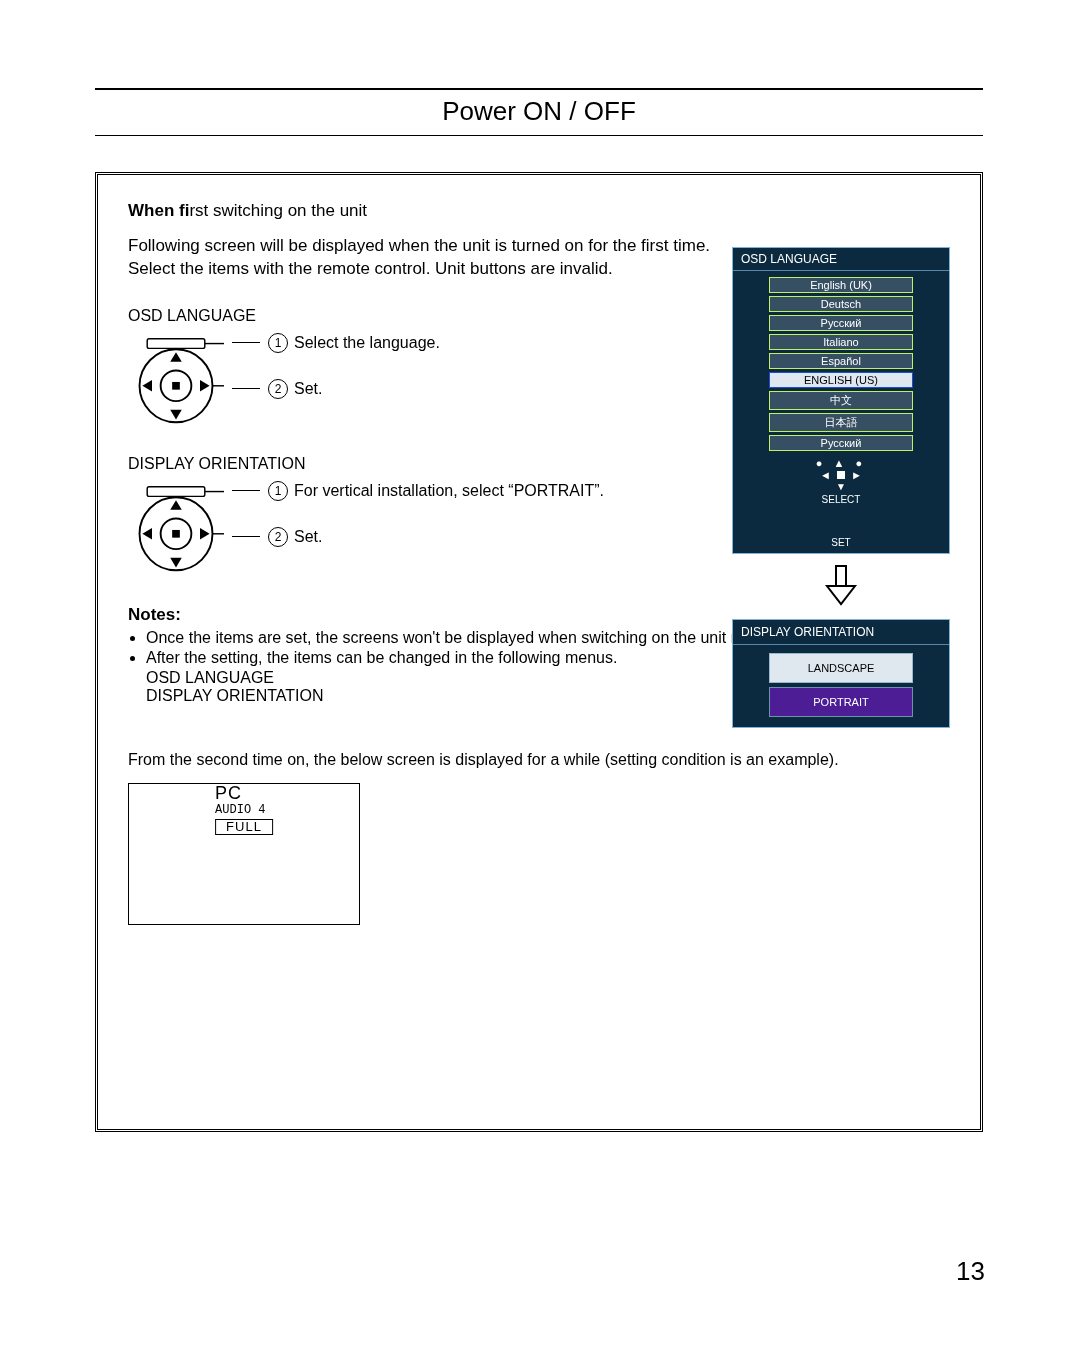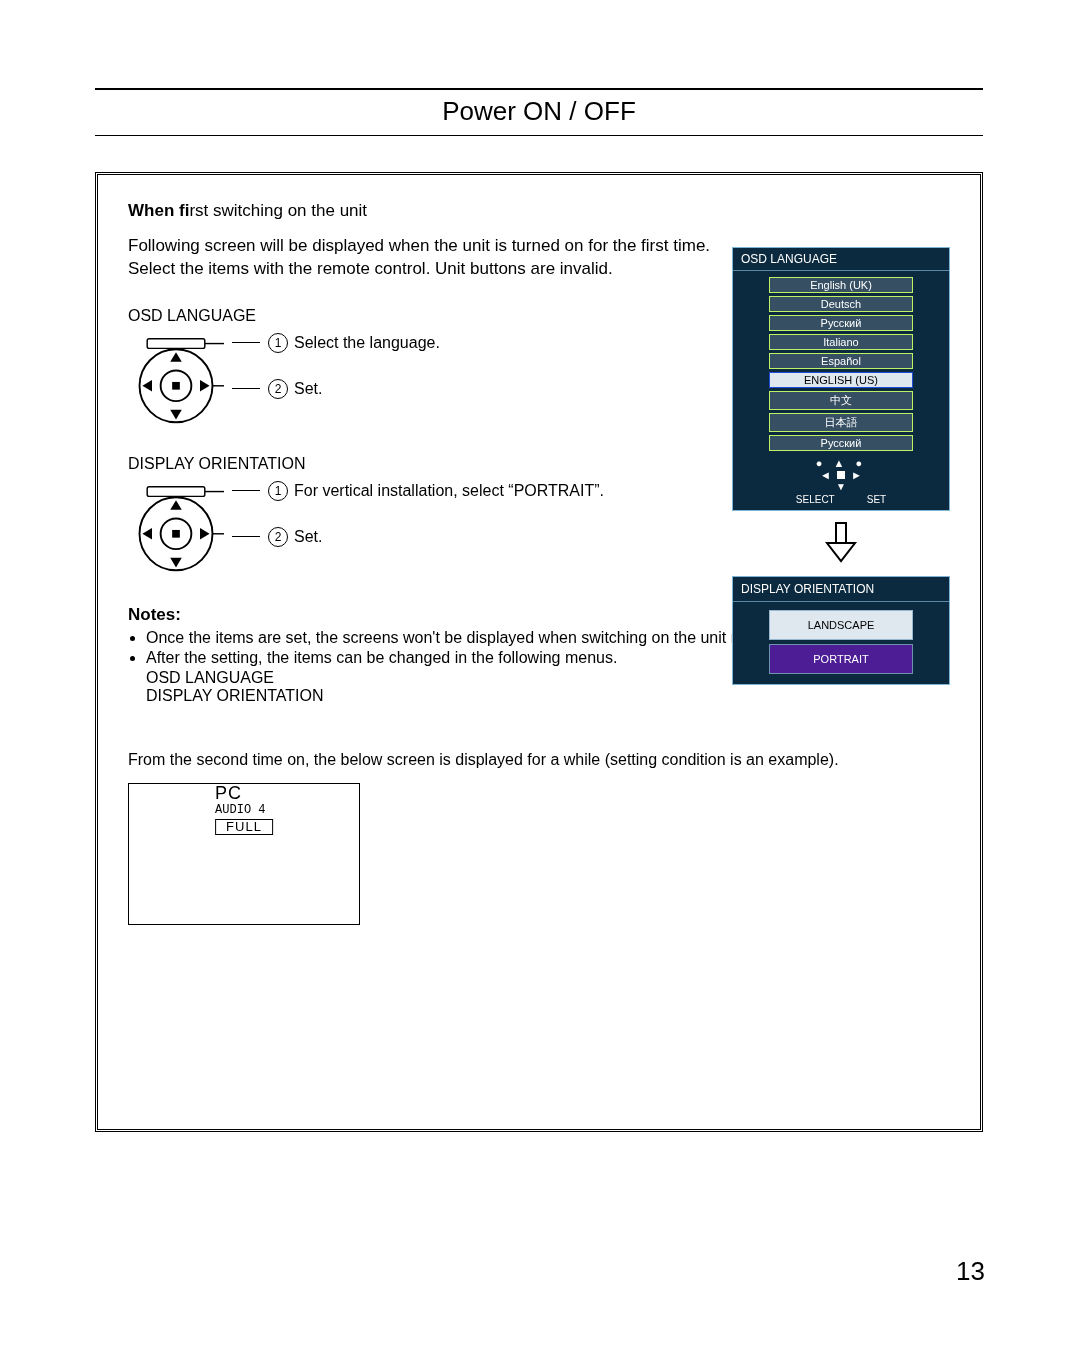--- a/index.html
+++ b/index.html
@@ -81,21 +81,21 @@
   }
   .osd-item.sel{
     background:#dfe8ef;color:#000;border:1px solid #1d4ed8;
   }
   .osd-nav{
     color:#fff;text-align:center;font-size:11px;padding:0 0 5px 0;
   }
   .osd-nav .dots{letter-spacing:4px;}
   .osd-nav .row2{display:flex;justify-content:center;gap:6px;align-items:center;}
   .osd-nav .sq{width:8px;height:8px;background:#fff;display:inline-block;}
-  .osd-nav .labels{display:flex;justify-content:center;gap:32px;font-size:10px;margin-top:2px;}
+  .osd-nav .labels{display:flex;justify-content:center;gap:32px;font-size:10px;margin-top:2px;flex-direction:column;}
 
   .down-arrow{
     text-align:center;margin:10px 0 8px 0;
   }
   .orientation-panel{
     background:#0b2a3f;color:#fff;border:1px solid #7fb4d6;
   }
   .orientation-panel .osd-title{padding:5px 8px;}
   .orient-list{margin:8px 12px 10px 12px;}
   .orient-item{

